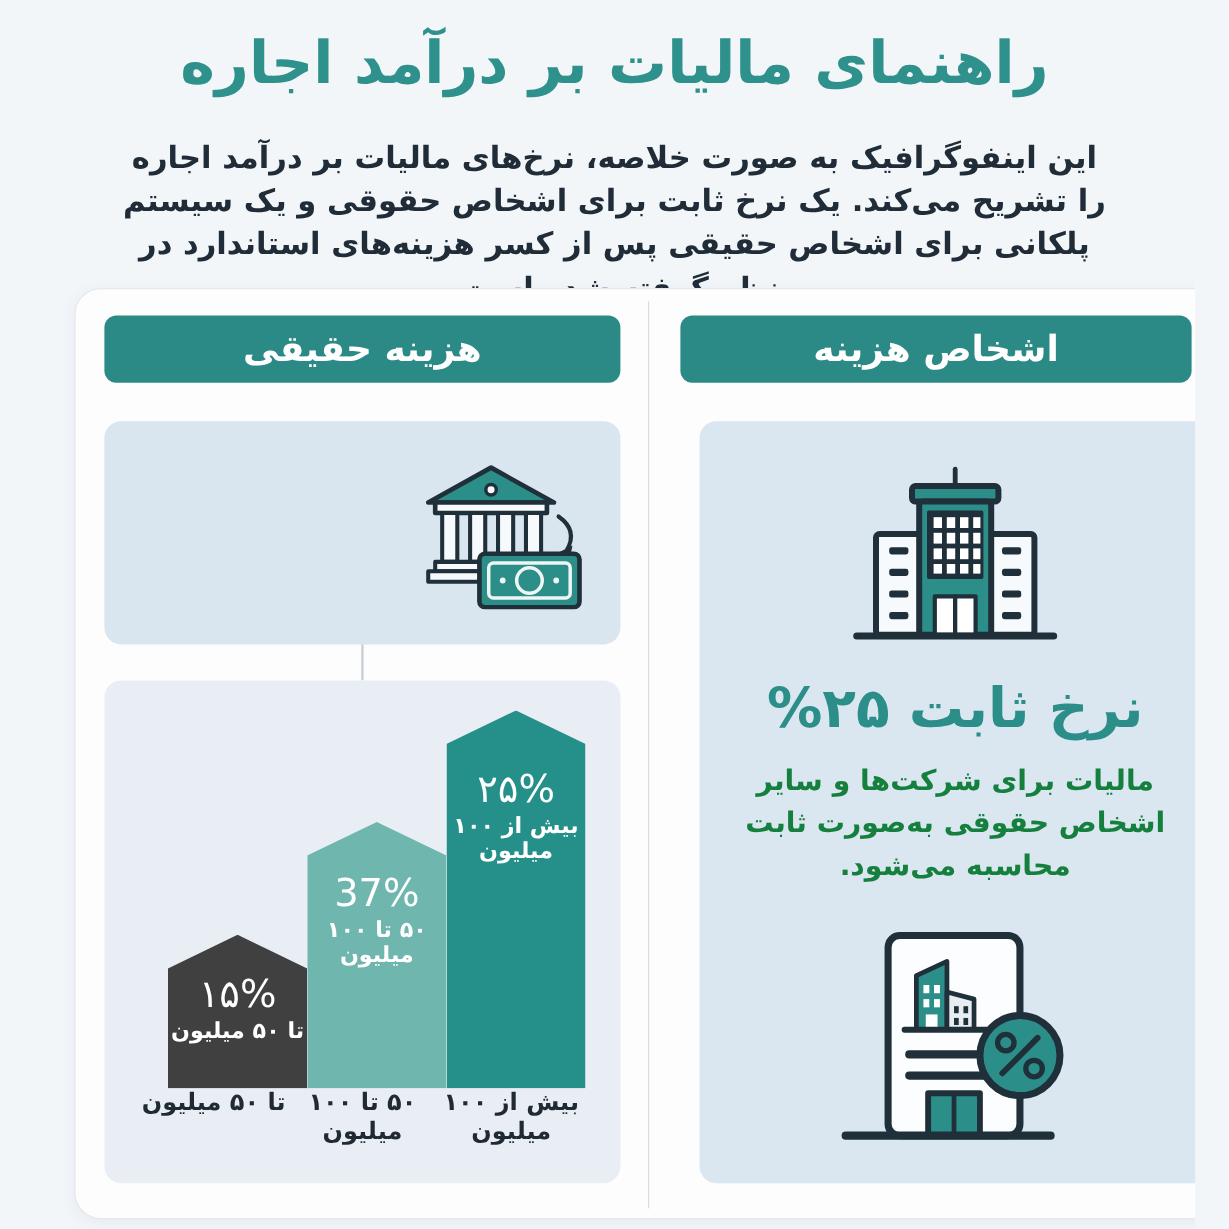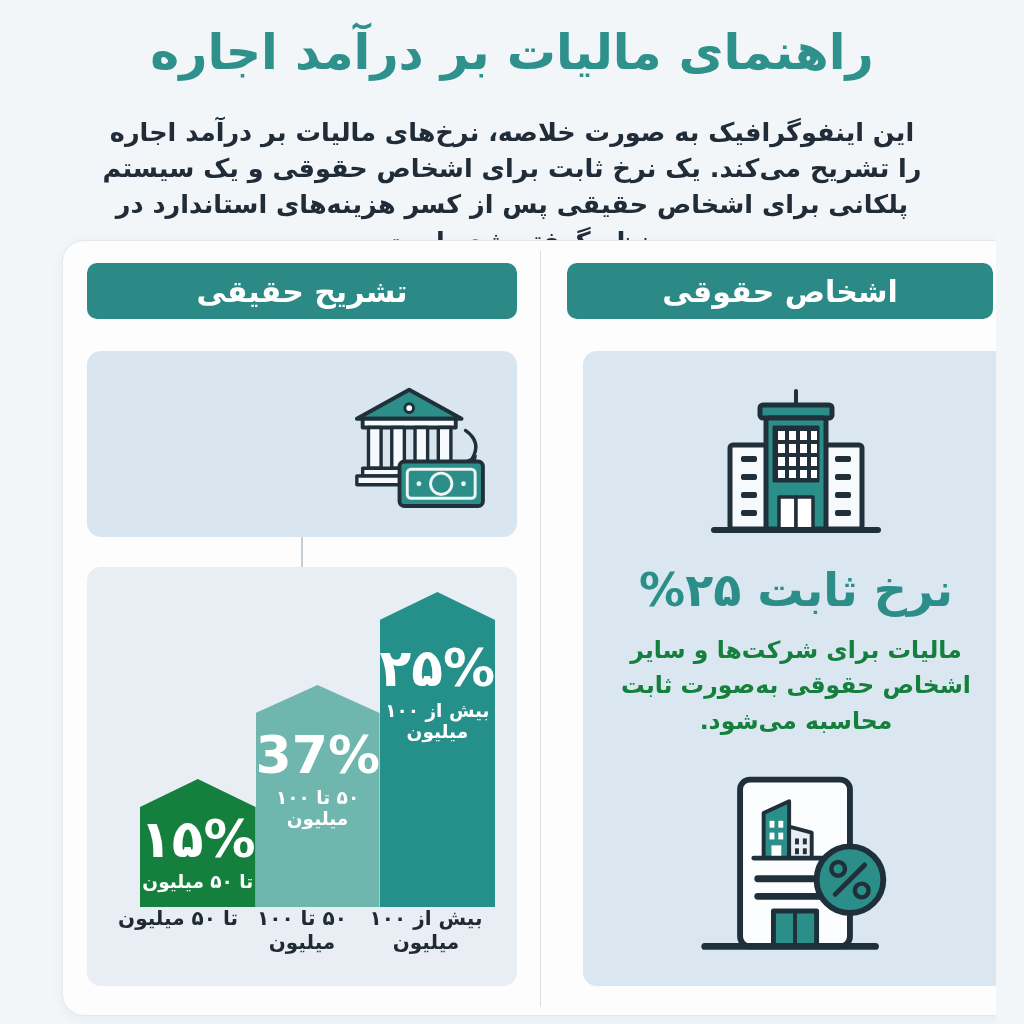--- a/index.html
+++ b/index.html
@@ -38,21 +38,21 @@
   .deduction-text { flex:1; text-align:right; }
   .deduction-title { font-size:27px; font-weight:700; color:#2b8e88; margin-bottom:10px; }
   .deduction-body  { font-size:21px; font-weight:700; color:#202c38; line-height:1.5; }
   .bank-icon-wrap { width:150px; flex:0 0 150px; display:flex; justify-content:center; }
 
   
   .bars { position:absolute; left:29px; bottom:79px; width:372px; height:315px;
           display:flex; align-items:flex-end; direction:ltr; }
   .bar { width:124px; clip-path:polygon(0 28px, 50% 0, 100% 28px, 100% 100%, 0 100%);
          color:#ffffff; text-align:center; }
-  .bar .pct { font-size:52px; font-weight:700; direction:ltr; }
+  .bar .pct { font-size:32px; font-weight:400; direction:ltr; }
   .bar .range { font-size:18.5px; font-weight:700; direction:rtl; margin-top:2px; }
   .bar:nth-child(1) { padding-top:30px; }
   .bar:nth-child(2) { padding-top:40px; }
   .bar:nth-child(3) { padding-top:46px; }
   .axis { position:absolute; left:29px; bottom:32px; width:372px; display:flex; direction:ltr; }
   .axis-cell { width:124px; text-align:center; font-size:20px; font-weight:700;
                color:#1f2a33; direction:rtl; }
 
   
   .rate-title { font-size:46px; font-weight:700; color:#2b8e88; margin-top:24px; }
@@ -65,21 +65,21 @@
 
 <div class="page">
 
   <div class="title">راهنمای مالیات بر درآمد اجاره</div>
   <div class="intro">این اینفوگرافیک به صورت خلاصه، نرخ‌های مالیات بر درآمد اجاره را تشریح می‌کند. یک نرخ ثابت برای اشخاص حقوقی و یک سیستم پلکانی برای اشخاص حقیقی پس از کسر هزینه‌های استاندارد در نظر گرفته شده است.</div>
 
   <div class="container">
     <div class="v-divider"></div>
 
     <div class="panel-header hdr-individual">
-      <span>تشریح حقیقی</span>
+      <span>هزینه حقیقی</span>
     </div>
 
     <div class="card card-deduction">
       <div class="bank-icon-wrap">
         <svg width="146" height="128" viewBox="0 0 150 132">
           <g stroke="#20303a" stroke-width="4" stroke-linejoin="round" stroke-linecap="round">
             <polygon points="14,40 68,10 122,40" fill="#2b8e88"></polygon>
             <circle cx="68" cy="29" r="4.5" fill="#ffffff" stroke-width="3"></circle>
             <rect x="20" y="40" width="96" height="9" fill="#f7fafc"></rect>
             <rect x="26" y="49" width="13" height="42" fill="#f7fafc" stroke-width="3.5"></rect>
@@ -97,42 +97,42 @@
             <circle cx="124" cy="107" r="2.5" fill="#eef5f4" stroke="none"></circle>
           </g>
         </svg>
       </div>
     </div>
 
     <div class="connector"></div>
 
     <div class="card card-chart">
       <div class="bars">
-        <div class="bar" style="height: 128px; background-color: #15803d; margin-left: 24px;">
+        <div class="bar" style="height: 128px; background-color: #404040; margin-left: 24px;">
           <div class="pct">۱۵%</div>
           <div class="range">تا ۵۰ میلیون</div>
         </div>
         <div class="bar" style="height: 222px; background-color: rgb(111, 182, 174);">
           <div class="pct">37%</div>
           <div class="range">۵۰ تا ۱۰۰ میلیون</div>
         </div>
         <div class="bar" style="height: 315px; background-color: rgb(37, 144, 138);">
           <div class="pct">۲۵%</div>
           <div class="range">بیش از ۱۰۰ میلیون</div>
         </div>
       </div>
       <div class="axis">
         <div class="axis-cell">تا ۵۰ میلیون</div>
         <div class="axis-cell">۵۰ تا ۱۰۰ میلیون</div>
         <div class="axis-cell">بیش از ۱۰۰ میلیون</div>
       </div>
     </div>
 
     <div class="panel-header hdr-legal">
-      <span>اشخاص حقوقی</span>
+      <span>اشخاص هزینه</span>
     </div>
 
     <div class="card card-legal">
       <div>
         <svg width="176" height="150" viewBox="0 0 176 150">
           <g stroke="#20303a" stroke-width="5" stroke-linejoin="round" stroke-linecap="round">
             <line x1="88" y1="6" x2="88" y2="22" stroke-width="4"></line>
             <rect x="22" y="60" width="38" height="84" rx="3" fill="#f7fafc"></rect>
             <rect x="116" y="60" width="38" height="84" rx="3" fill="#f7fafc"></rect>
             <rect x="52" y="20" width="72" height="13" rx="3" fill="#2b8e88"></rect>

